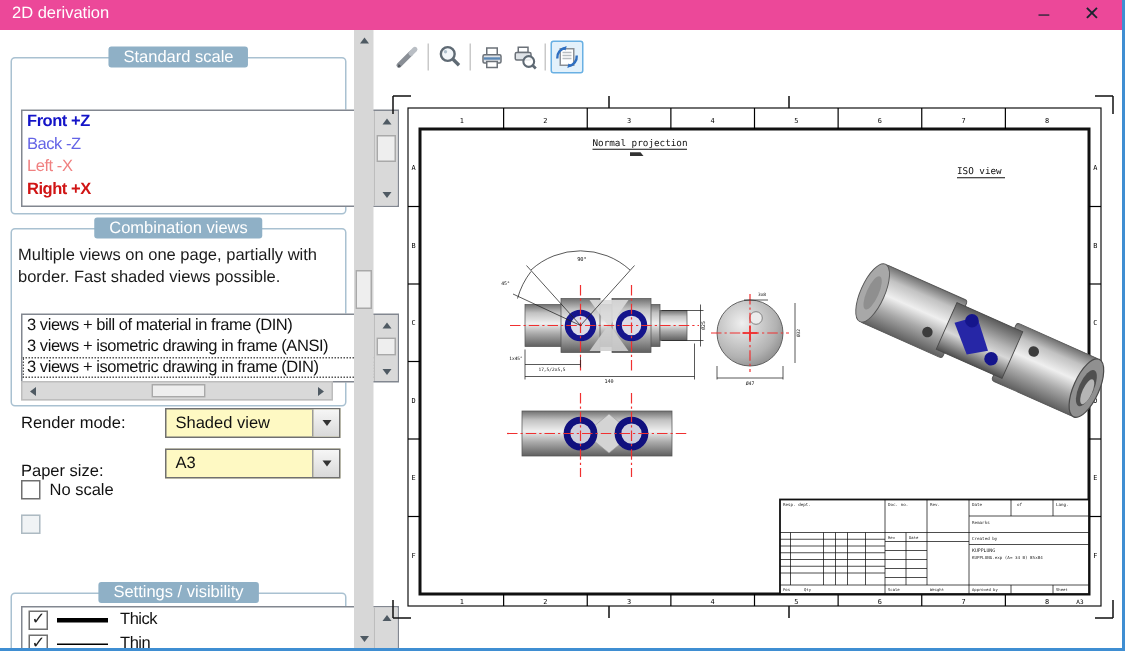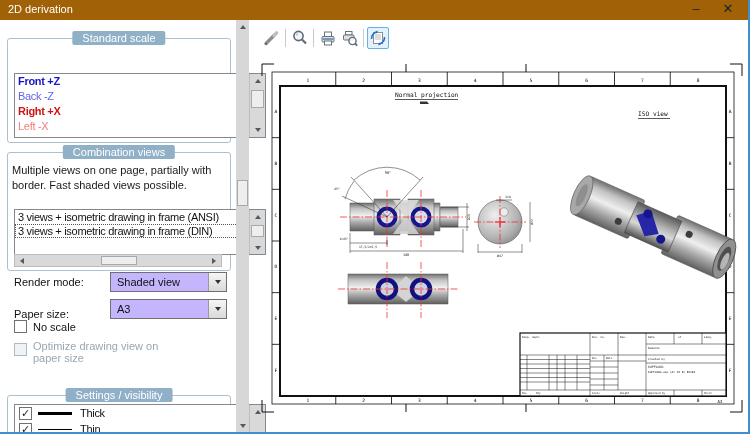--- a/index.html
+++ b/index.html
@@ -1,18 +1,18 @@
 <!DOCTYPE html>
 <html><head>
 <meta charset="utf-8">
 <style>
   html,body{margin:0;padding:0;background:#fff;}
   .window{position:relative;width:750px;height:434px;overflow:hidden;background:#fff;
           font-family:"Liberation Sans",sans-serif;border-right:2px solid #3f8ed2;border-bottom:2px solid #3f8ed2;box-sizing:border-box;}
-  .titlebar{position:absolute;left:0;top:0;right:0;height:20px;background:#a16207;}
+  .titlebar{position:absolute;left:0;top:0;right:0;height:20px;background:#ec4899;}
   .titlebar .title{position:absolute;left:8px;top:3px;font-size:11px;color:#fff;}
   .winbtn{position:absolute;top:1px;width:24px;text-align:center;font-size:13px;color:#17242e;cursor:default;}
   .winbtn.min{right:40px;}
   .winbtn.close{right:8px;}
 
   
   .groupbox{position:absolute;border:1px solid #a9c1d1;border-radius:3px;background:#fff;}
   .badge{position:absolute;top:-8px;left:50%;transform:translateX(-50%);background:#8fb0c6;color:#fff;
          font-size:11px;padding:1px 10px;white-space:nowrap;border-radius:2px;}
   .desc{position:absolute;font-size:11px;color:#1a1a1a;line-height:15px;}
@@ -33,21 +33,21 @@
   .sb-btn.b{bottom:0;left:0;right:0;height:14px;}
   .sb-btn.l{left:0;top:0;bottom:0;width:14px;}
   .sb-btn.r{right:0;top:0;bottom:0;width:14px;}
   .sb-thumb{position:absolute;background:#eeeeee;border:1px solid #a9a9a9;box-sizing:border-box;}
   .tri-up{width:0;height:0;border-left:3.5px solid transparent;border-right:3.5px solid transparent;border-bottom:4.5px solid #4f5a63;}
   .tri-down{width:0;height:0;border-left:3.5px solid transparent;border-right:3.5px solid transparent;border-top:4.5px solid #4f5a63;}
   .tri-left{width:0;height:0;border-top:3.5px solid transparent;border-bottom:3.5px solid transparent;border-right:4.5px solid #4f5a63;}
   .tri-right{width:0;height:0;border-top:3.5px solid transparent;border-bottom:3.5px solid transparent;border-left:4.5px solid #4f5a63;}
 
   .field-label{position:absolute;font-size:11px;color:#111;}
-  .dd{position:absolute;height:20px;background:#c4b5fd;border:1px solid #707070;font-size:11px;box-sizing:border-box;}
+  .dd{position:absolute;height:20px;background:#fef9c3;border:1px solid #707070;font-size:11px;box-sizing:border-box;}
   .dd .val{position:absolute;left:6px;top:3px;color:#111;}
   .dd .dbtn{position:absolute;top:0;right:0;bottom:0;width:17px;background:linear-gradient(#f6f6f6,#d9d9d9);
             border-left:1px solid #9a9a9a;display:flex;align-items:center;justify-content:center;}
   .cb{position:absolute;width:13px;height:13px;border:1px solid #707070;background:#fff;box-sizing:border-box;
       font-size:11px;line-height:11px;text-align:center;color:#222;}
   .cb.small{position:static;flex:0 0 13px;}
   .cb.disabled{border-color:#adbac2;background:#f0f3f5;}
   .cb-label{position:absolute;font-size:11px;color:#111;}
   .cb-label.disabled{color:#98a8b2;}
 
@@ -70,40 +70,41 @@
     <span class="winbtn close">✕</span>
   </div>
 
   <div class="groupbox" style="left:7px;top:38px;width:222px;height:103px;">
     <span class="badge">Standard scale</span>
   </div>
   <div class="listbox" style="left:14px;top:73px;width:208px;height:63px;">
     <div class="inner">
         <div class="lrow" style="color: rgb(20, 20, 200); font-weight: 700;">Front +Z</div>
         <div class="lrow" style="color: rgb(100, 100, 230);">Back -Z</div>
+        <div class="lrow" style="color: rgb(240, 128, 128);">Left -X</div>
         <div class="lrow" style="color: rgb(208, 20, 20); font-weight: 700;">Right +X</div>
-        <div class="lrow" style="color: rgb(240, 128, 128);">Left -X</div>
       </div>
     <div class="sb-v">
       <div class="sb-btn t">
           <span class="tri-up"></span>
         </div>
       <div class="sb-thumb" style="left:1px;right:1px;top:16px;height:18px;"></div>
       <div class="sb-btn b">
           <span class="tri-down"></span>
         </div>
     </div>
   </div>
 
   <div class="groupbox" style="left:7px;top:152px;width:222px;height:117px;">
     <span class="badge">Combination views</span>
   </div>
   <div class="desc" style="left:12px;top:163px;width:212px;">Multiple views on one page, partially with border. Fast shaded views possible.</div>
   <div class="listbox" style="left:14px;top:209px;width:208px;height:44px;">
     <div class="inner">
+        <div class="lrow combo">3 views + bill of material in frame (DIN)</div>
         <div class="lrow combo">3 views + isometric drawing in frame (ANSI)</div>
         <div class="lrow combo sel">3 views + isometric drawing in frame (DIN)</div>
       </div>
     <div class="sb-v">
       <div class="sb-btn t">
           <span class="tri-up"></span>
         </div>
       <div class="sb-thumb" style="left:1px;right:1px;top:15px;height:12px;"></div>
       <div class="sb-btn b" style="height:13px;">
           <span class="tri-down"></span>
@@ -131,21 +132,20 @@
   <div class="dd" style="left:110px;top:299px;width:117px;">
     <span class="val">A3</span>
     <span class="dbtn">
         <span class="tri-down" style="border-top-color:#333;"></span>
       </span>
   </div>
 
   <span class="cb" style="left:14px;top:320px;"></span>
   <span class="cb-label" style="left:33px;top:321px;">No scale</span>
   <span class="cb disabled" style="left:14px;top:343px;"></span>
-  <span class="cb-label disabled" style="left:33px;top:340px;width:150px;">Optimize drawing view on paper size</span>
 
   <div class="groupbox" style="left:7px;top:395px;width:222px;height:60px;">
     <span class="badge">Settings / visibility</span>
   </div>
   <div class="listbox" style="left:14px;top:404px;width:208px;height:40px;">
     <div class="inner">
         <div class="srow">
           <span class="cb small">✓</span>
           <span class="linesample thick"></span>
           <span>Thick</span>

